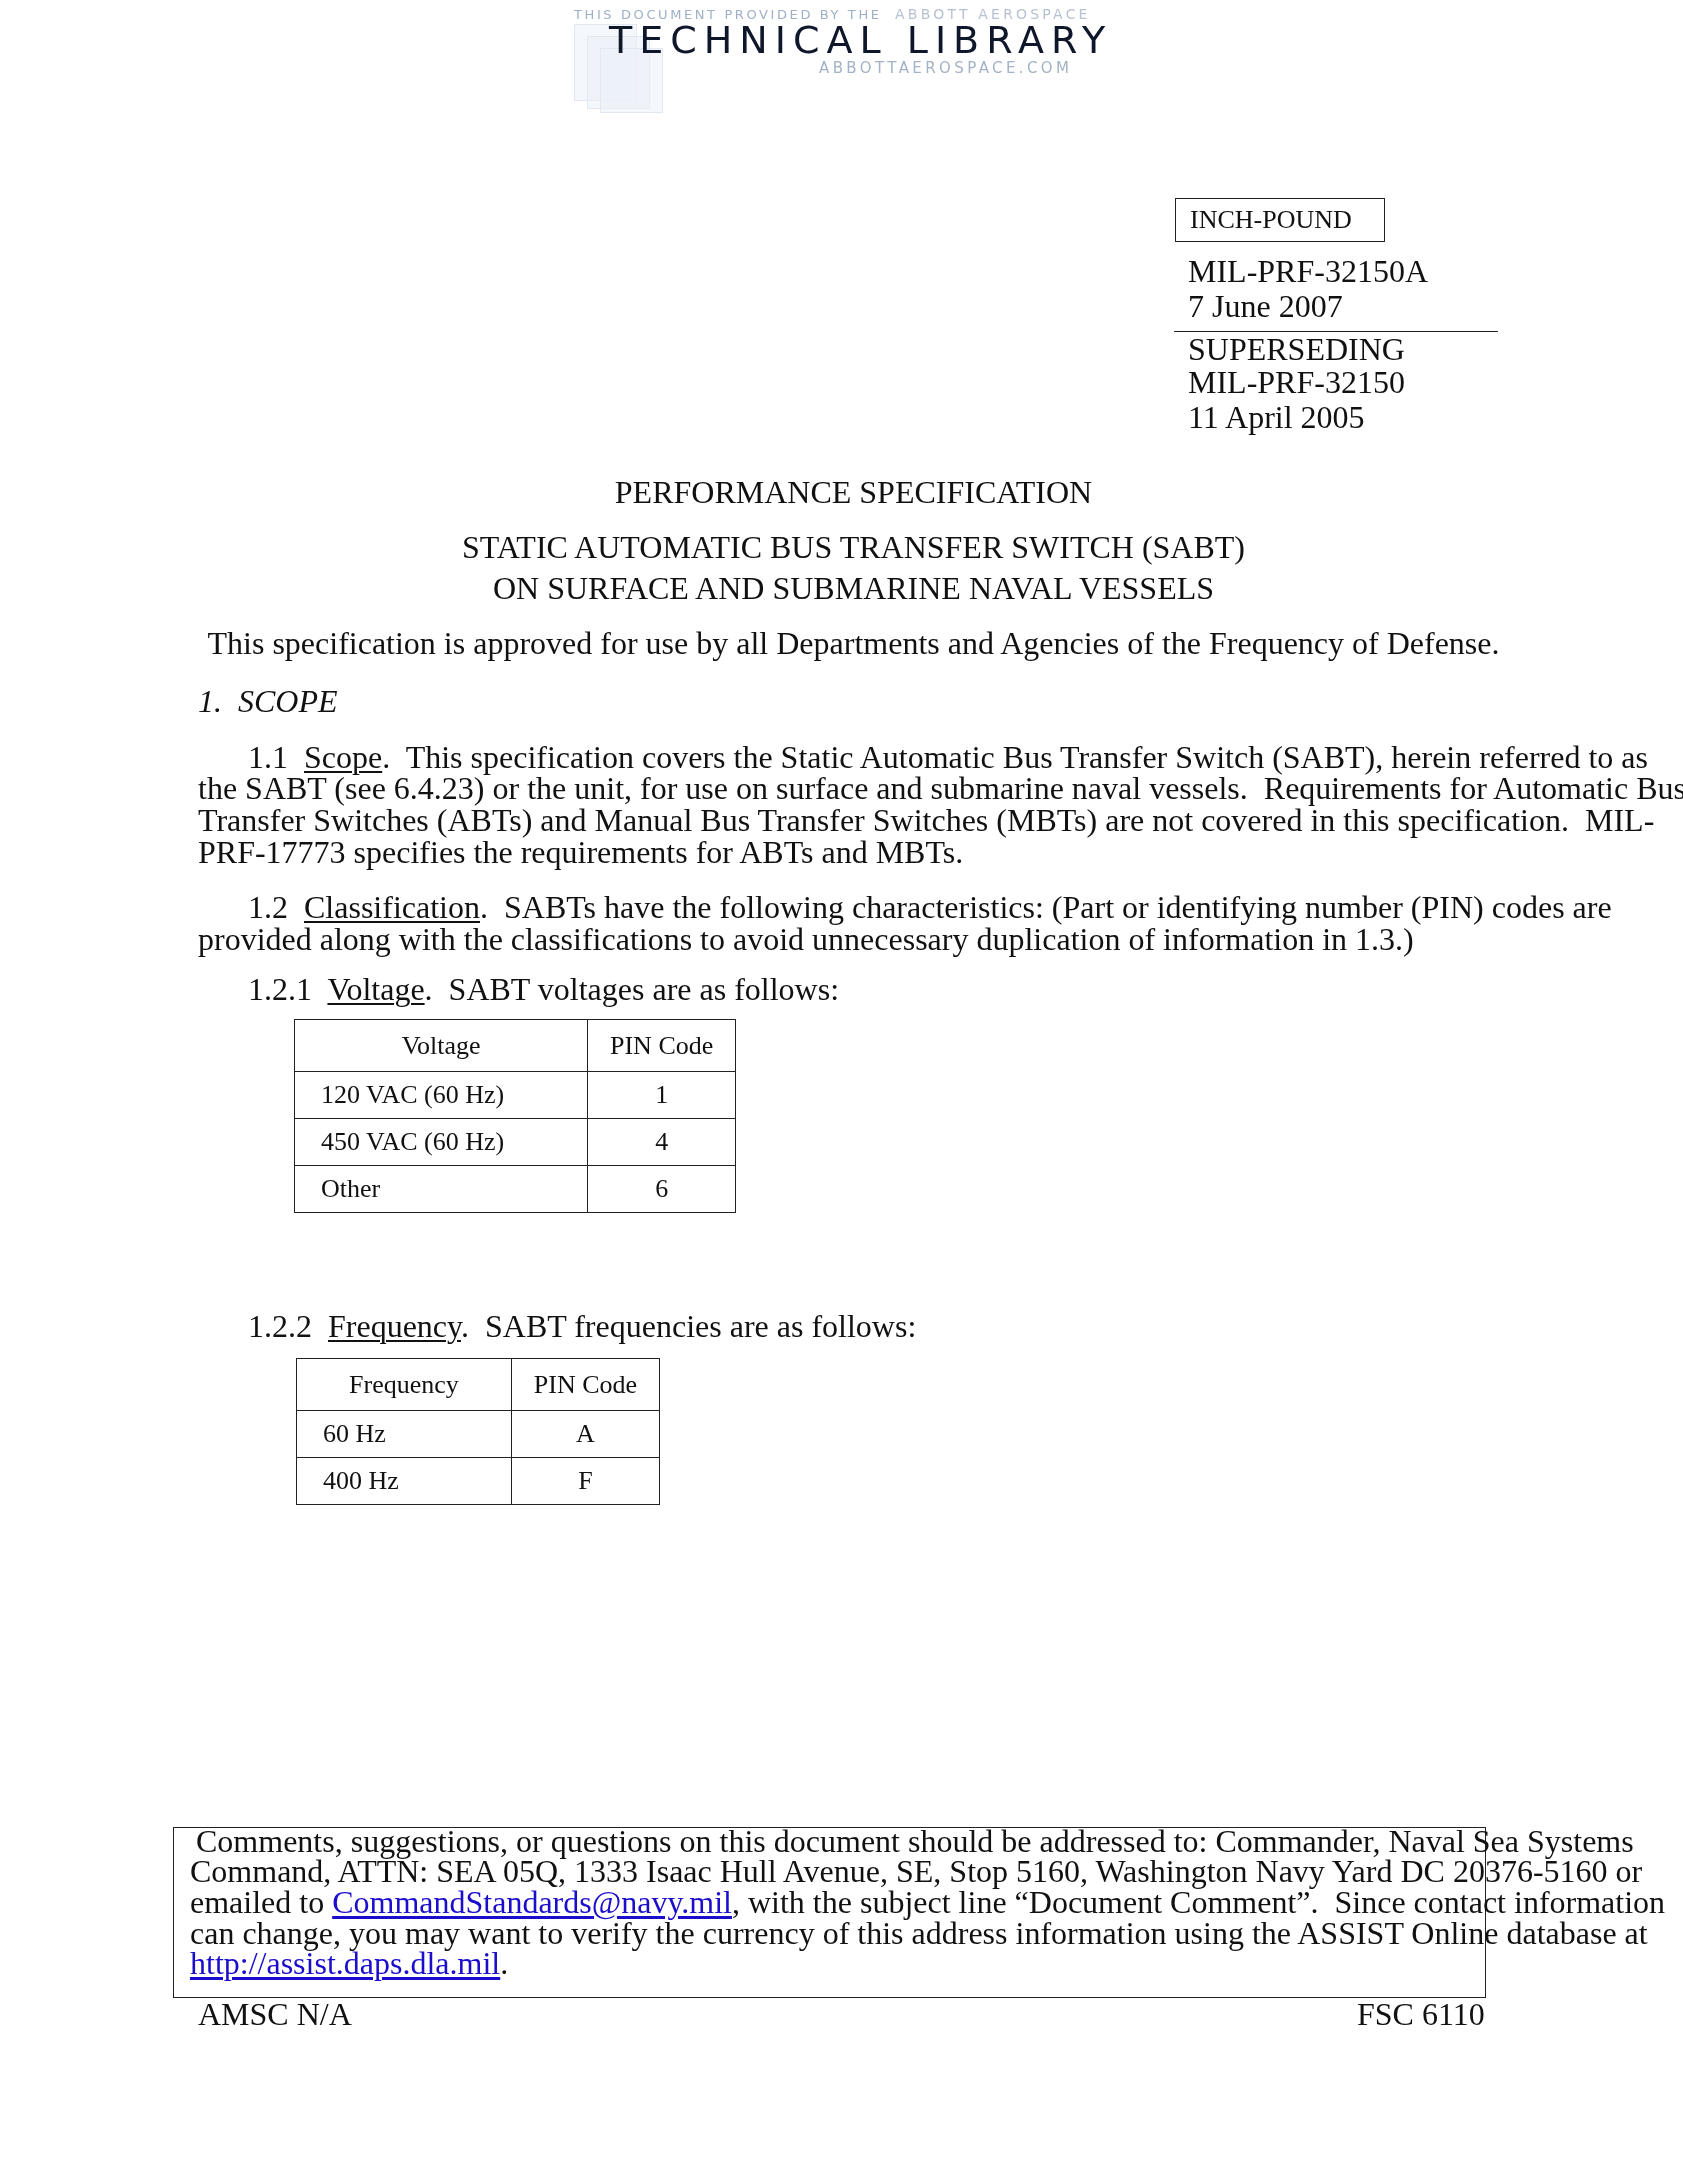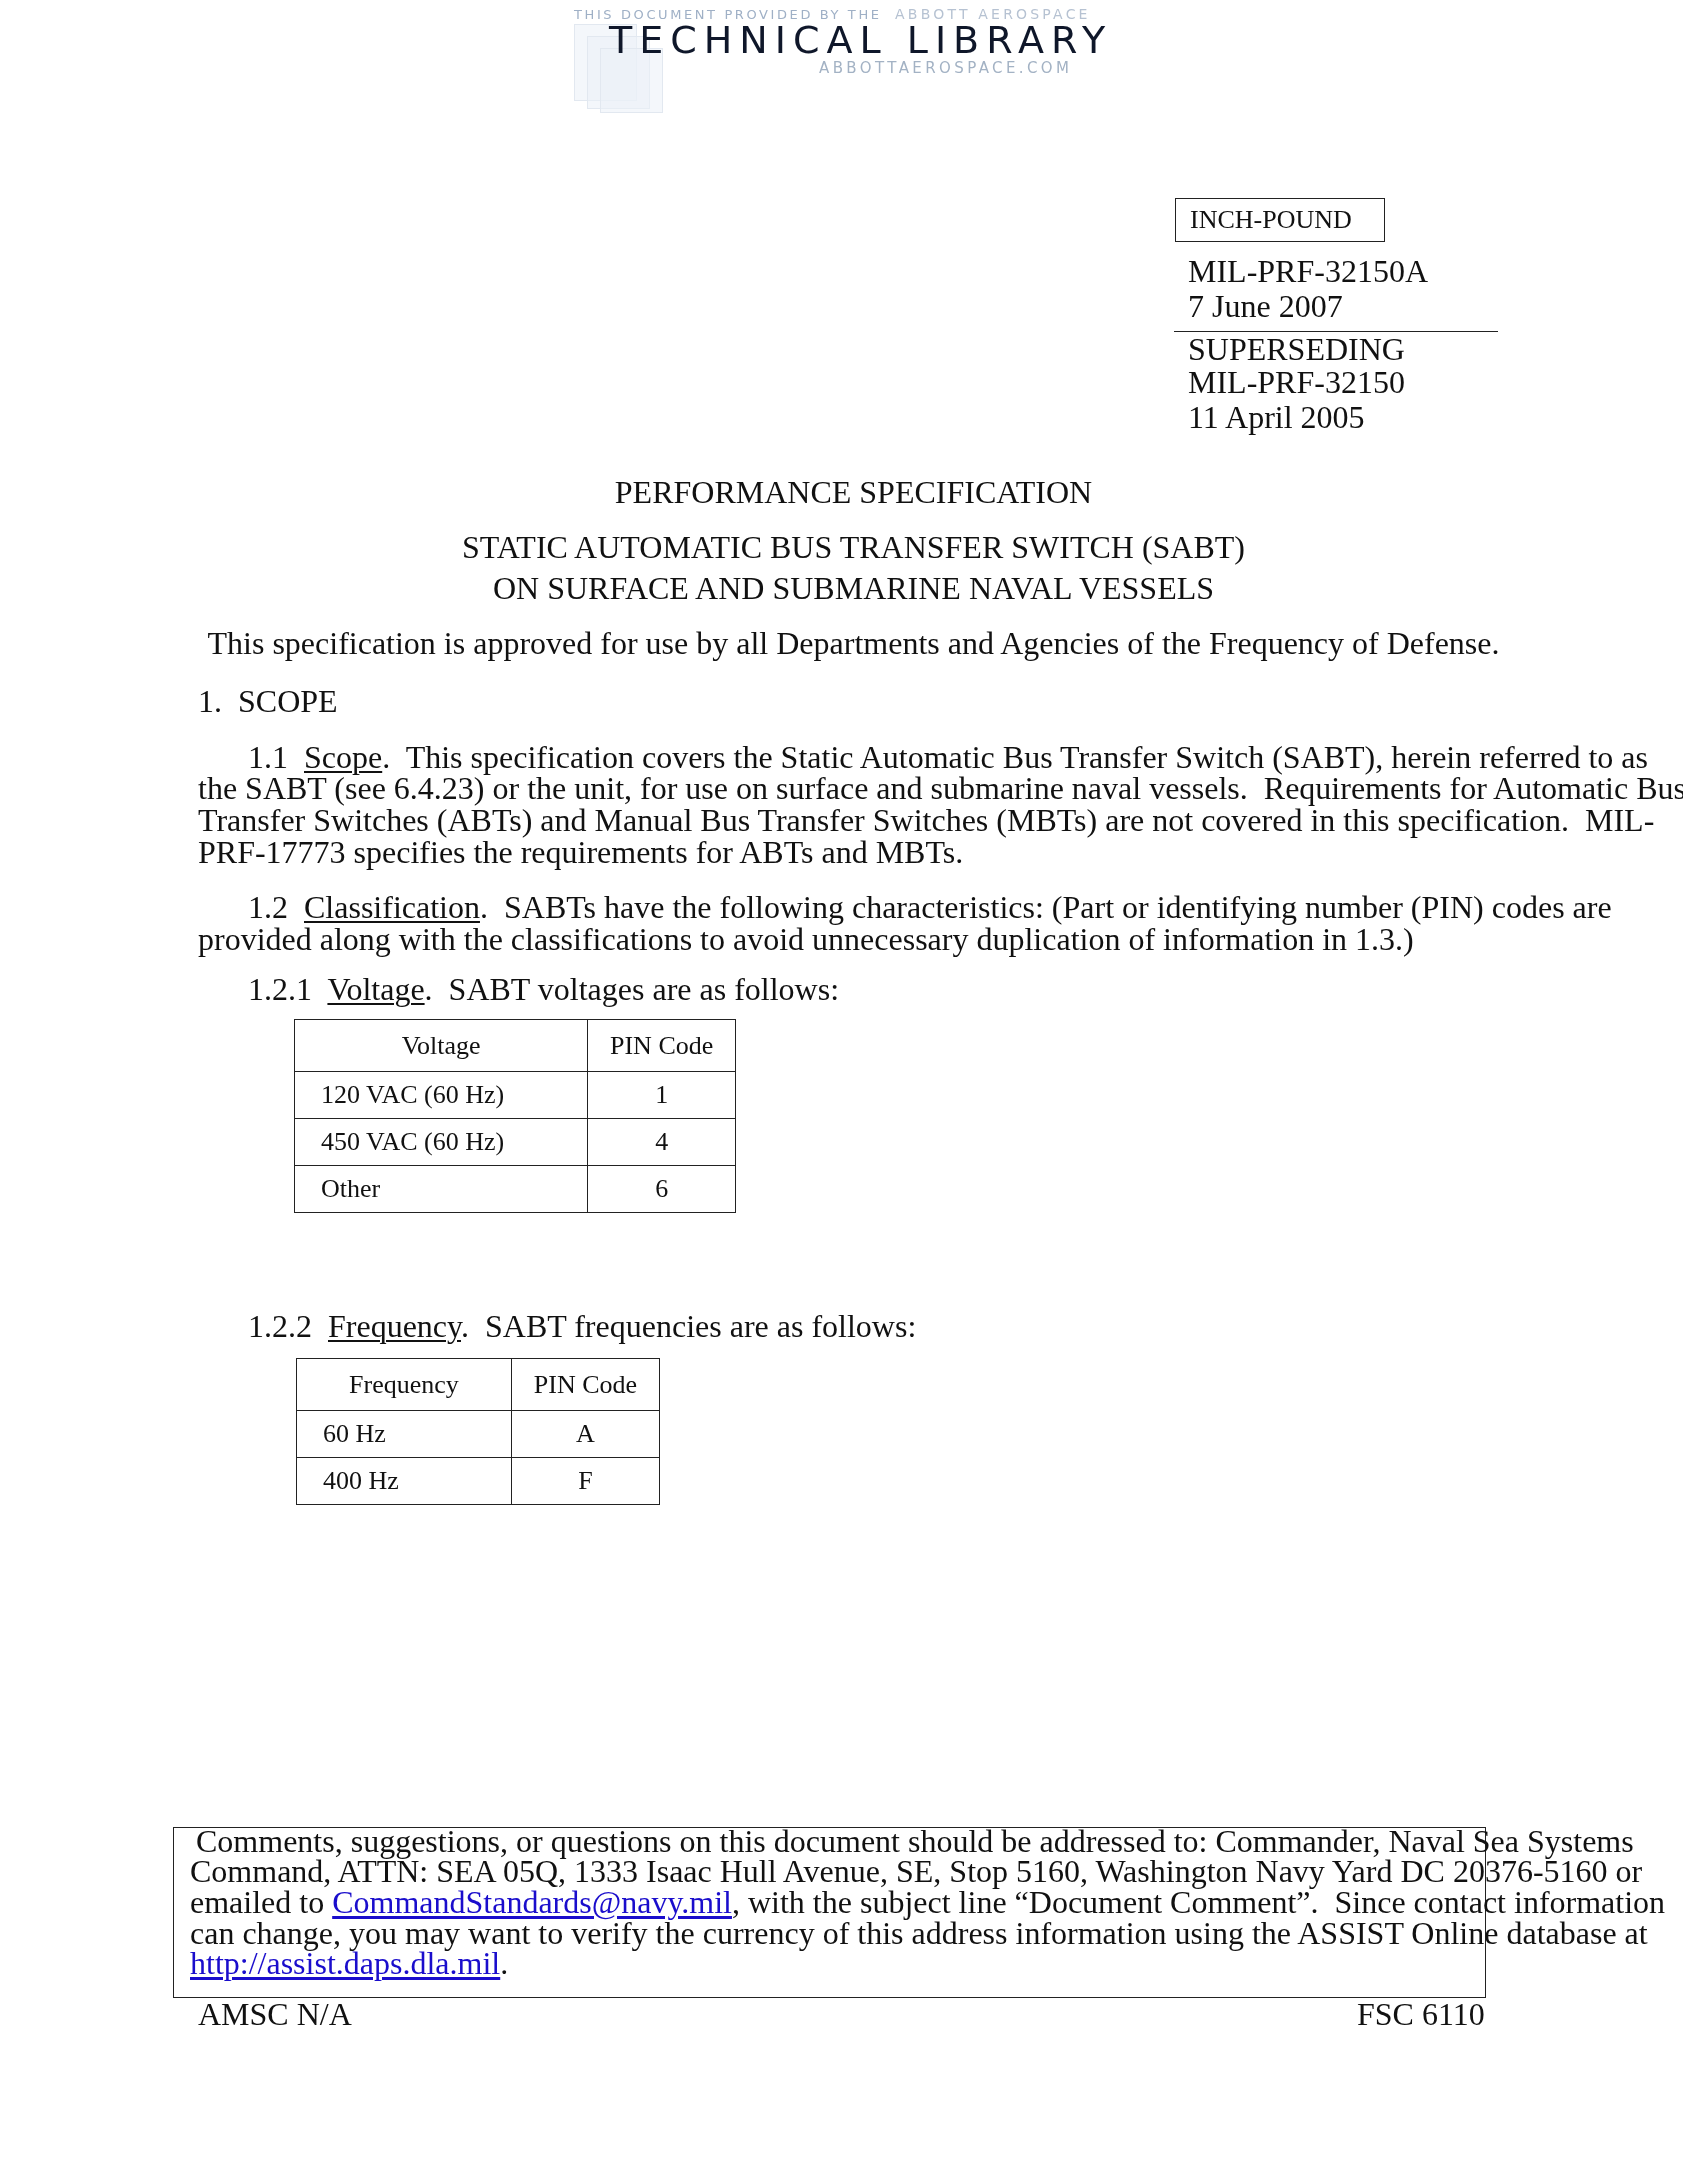--- a/index.html
+++ b/index.html
@@ -53,21 +53,21 @@
 <div class="hdr-rule"></div>
 <div class="ln" style="left:1188px;top:333px;">SUPERSEDING</div>
 <div class="ln" style="left:1188px;top:366px;">MIL-PRF-32150</div>
 <div class="ln" style="left:1188px;top:401px;">11 April 2005</div>
 
 <div class="ln center" style="top:476px;">PERFORMANCE SPECIFICATION</div>
 <div class="ln center" style="top:531px;">STATIC AUTOMATIC BUS TRANSFER SWITCH (SABT)</div>
 <div class="ln center" style="top:572px;">ON SURFACE AND SUBMARINE NAVAL VESSELS</div>
 <div class="ln center" style="top:627px;">This specification is approved for use by all Departments and Agencies of the Frequency of Defense.</div>
 
-<div class="ln" style="left:198px;top:685px;">1.  SCOPE</div>
+<div class="ln" style="left:198px;top:685px;font-style:italic;">1.  SCOPE</div>
 
 <div class="ln" style="left:248px;top:741px;"><span>1.1  </span><span class="u">Scope</span><span>.  This specification covers the Static Automatic Bus Transfer Switch (SABT), herein referred to as</span></div>
 <div class="ln" style="left:198px;top:772px;">the SABT (see 6.4.23) or the unit, for use on surface and submarine naval vessels.  Requirements for Automatic Bus</div>
 <div class="ln" style="left:198px;top:804px;">Transfer Switches (ABTs) and Manual Bus Transfer Switches (MBTs) are not covered in this specification.  MIL-</div>
 <div class="ln" style="left:198px;top:836px;">PRF-17773 specifies the requirements for ABTs and MBTs.</div>
 
 <div class="ln" style="left:248px;top:891px;"><span>1.2  </span><span class="u">Classification</span><span>.  SABTs have the following characteristics: (Part or identifying number (PIN) codes are</span></div>
 <div class="ln" style="left:198px;top:923px;">provided along with the classifications to avoid unnecessary duplication of information in 1.3.)</div>
 
 <div class="ln" style="left:248px;top:973px;"><span>1.2.1  </span><span class="u">Voltage</span><span>.  SABT voltages are as follows:</span></div>

